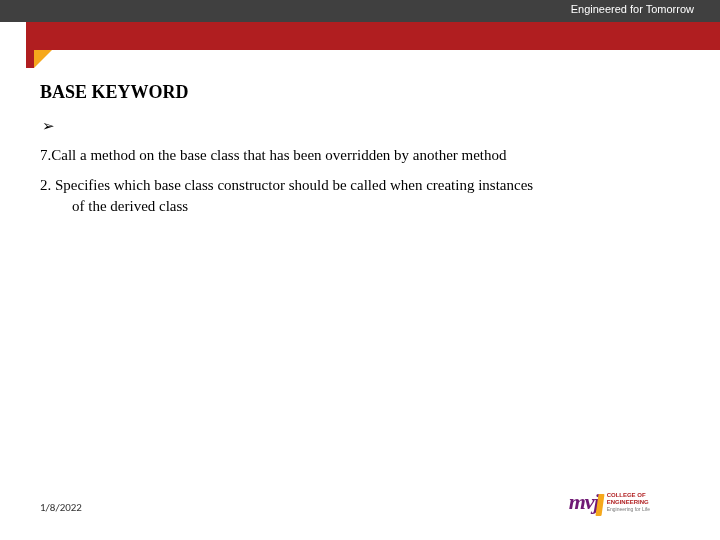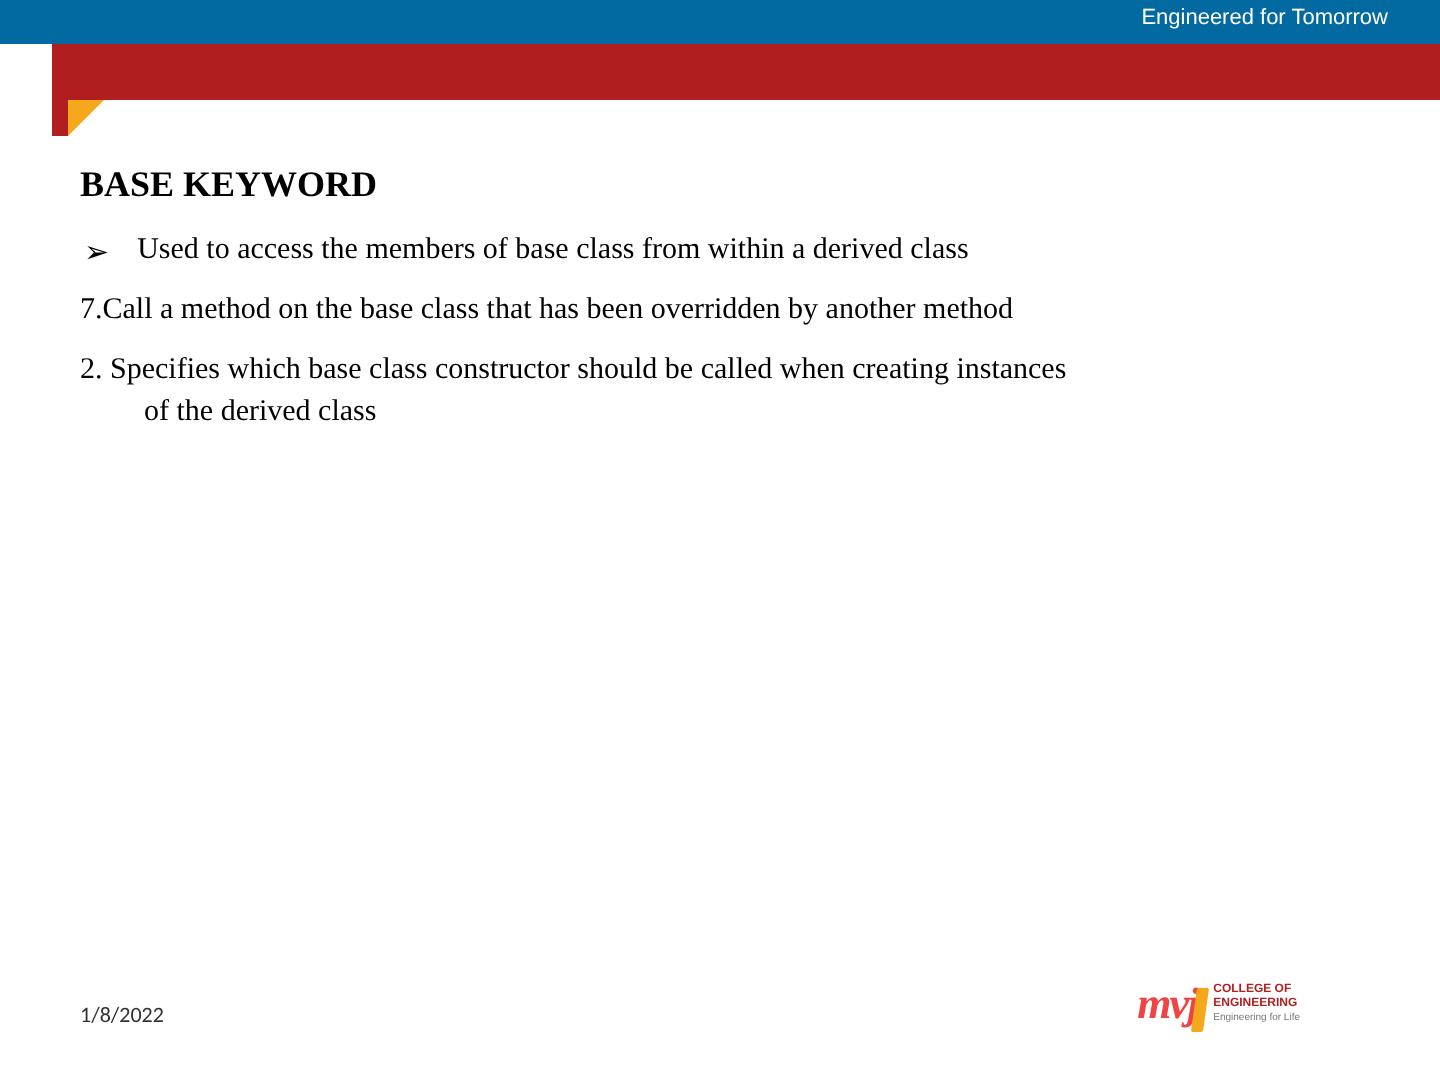--- a/index.html
+++ b/index.html
@@ -7,21 +7,21 @@
     width: 720px;
     height: 540px;
     font-family: "Times New Roman", Times, serif;
     background: #fff;
     position: relative;
     overflow: hidden;
   }
   .topbar {
     width: 100%;
     height: 22px;
-    background: #0369a1;
+    background: #404040;
     position: relative;
     text-decoration: underline;
   }
   .tagline {
     position: absolute;
     right: 26px;
     top: 3px;
     font-family: Arial, sans-serif;
     font-size: 11px;
     color: #fff;
@@ -122,21 +122,21 @@
     bottom: 6px;
     display: flex;
     align-items: center;
     gap: 4px;
   }
   .logo-mark {
     font-family: Georgia, serif;
     font-size: 22px;
     font-weight: bold;
     font-style: italic;
-    color: #ef4444;
+    color: #701a75;
     letter-spacing: -1px;
   }
   .logo-accent {
     display: inline-block;
     width: 6px;
     height: 22px;
     background: #f6a81c;
     border-radius: 1px;
     transform: skewX(-8deg);
     margin-left: -2px;
@@ -164,21 +164,20 @@
 <div class="gold-strip"></div>
 <div class="redbar"></div>
 <div class="red-vertical"></div>
 <div class="gold-corner"></div>
 
 <div class="content">
   <div class="title">BASE KEYWORD</div>
 
   <div class="bullet-row">
     <span class="bullet-arrow">➢</span>
-    <span>Used to access the members of base class from within a derived class</span>
   </div>
 
   <div class="num-item">7.Call a method on the base class that has been overridden by another method</div>
 
   <div class="num-item">
     <span>2. Specifies which base class constructor should be called when creating instances</span>
     <span class="indent">of the derived class</span>
   </div>
 </div>
 

